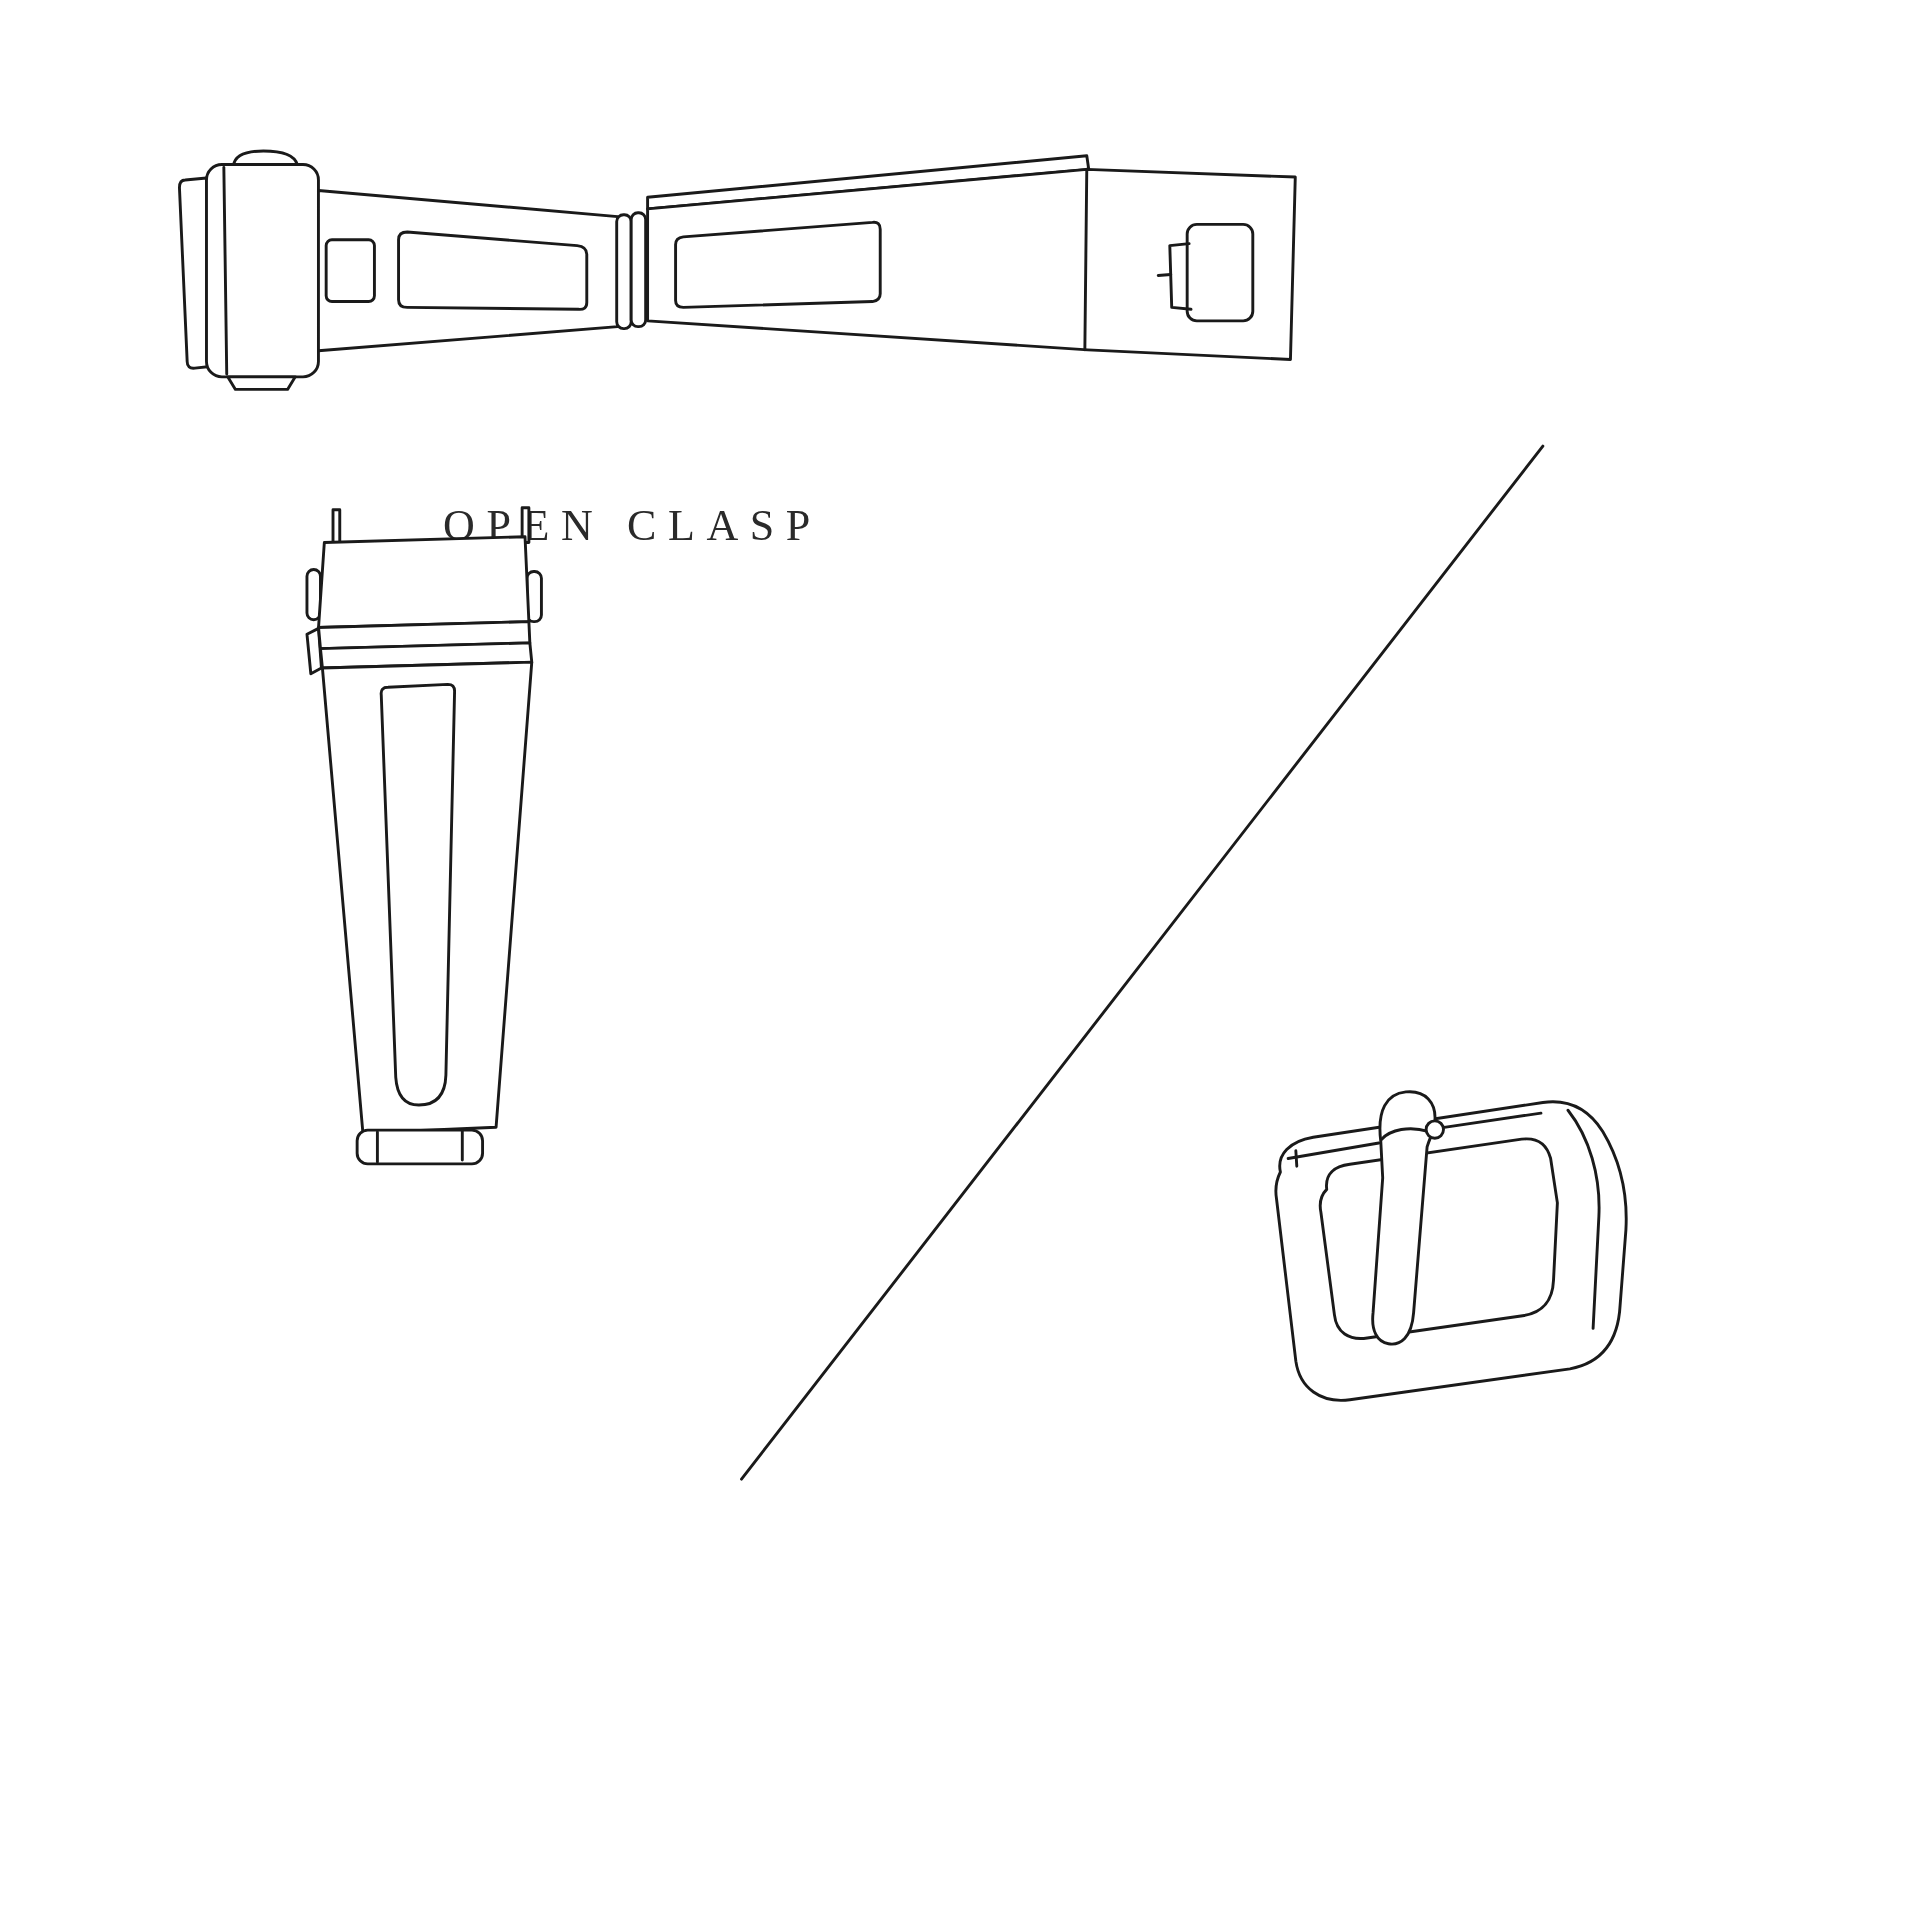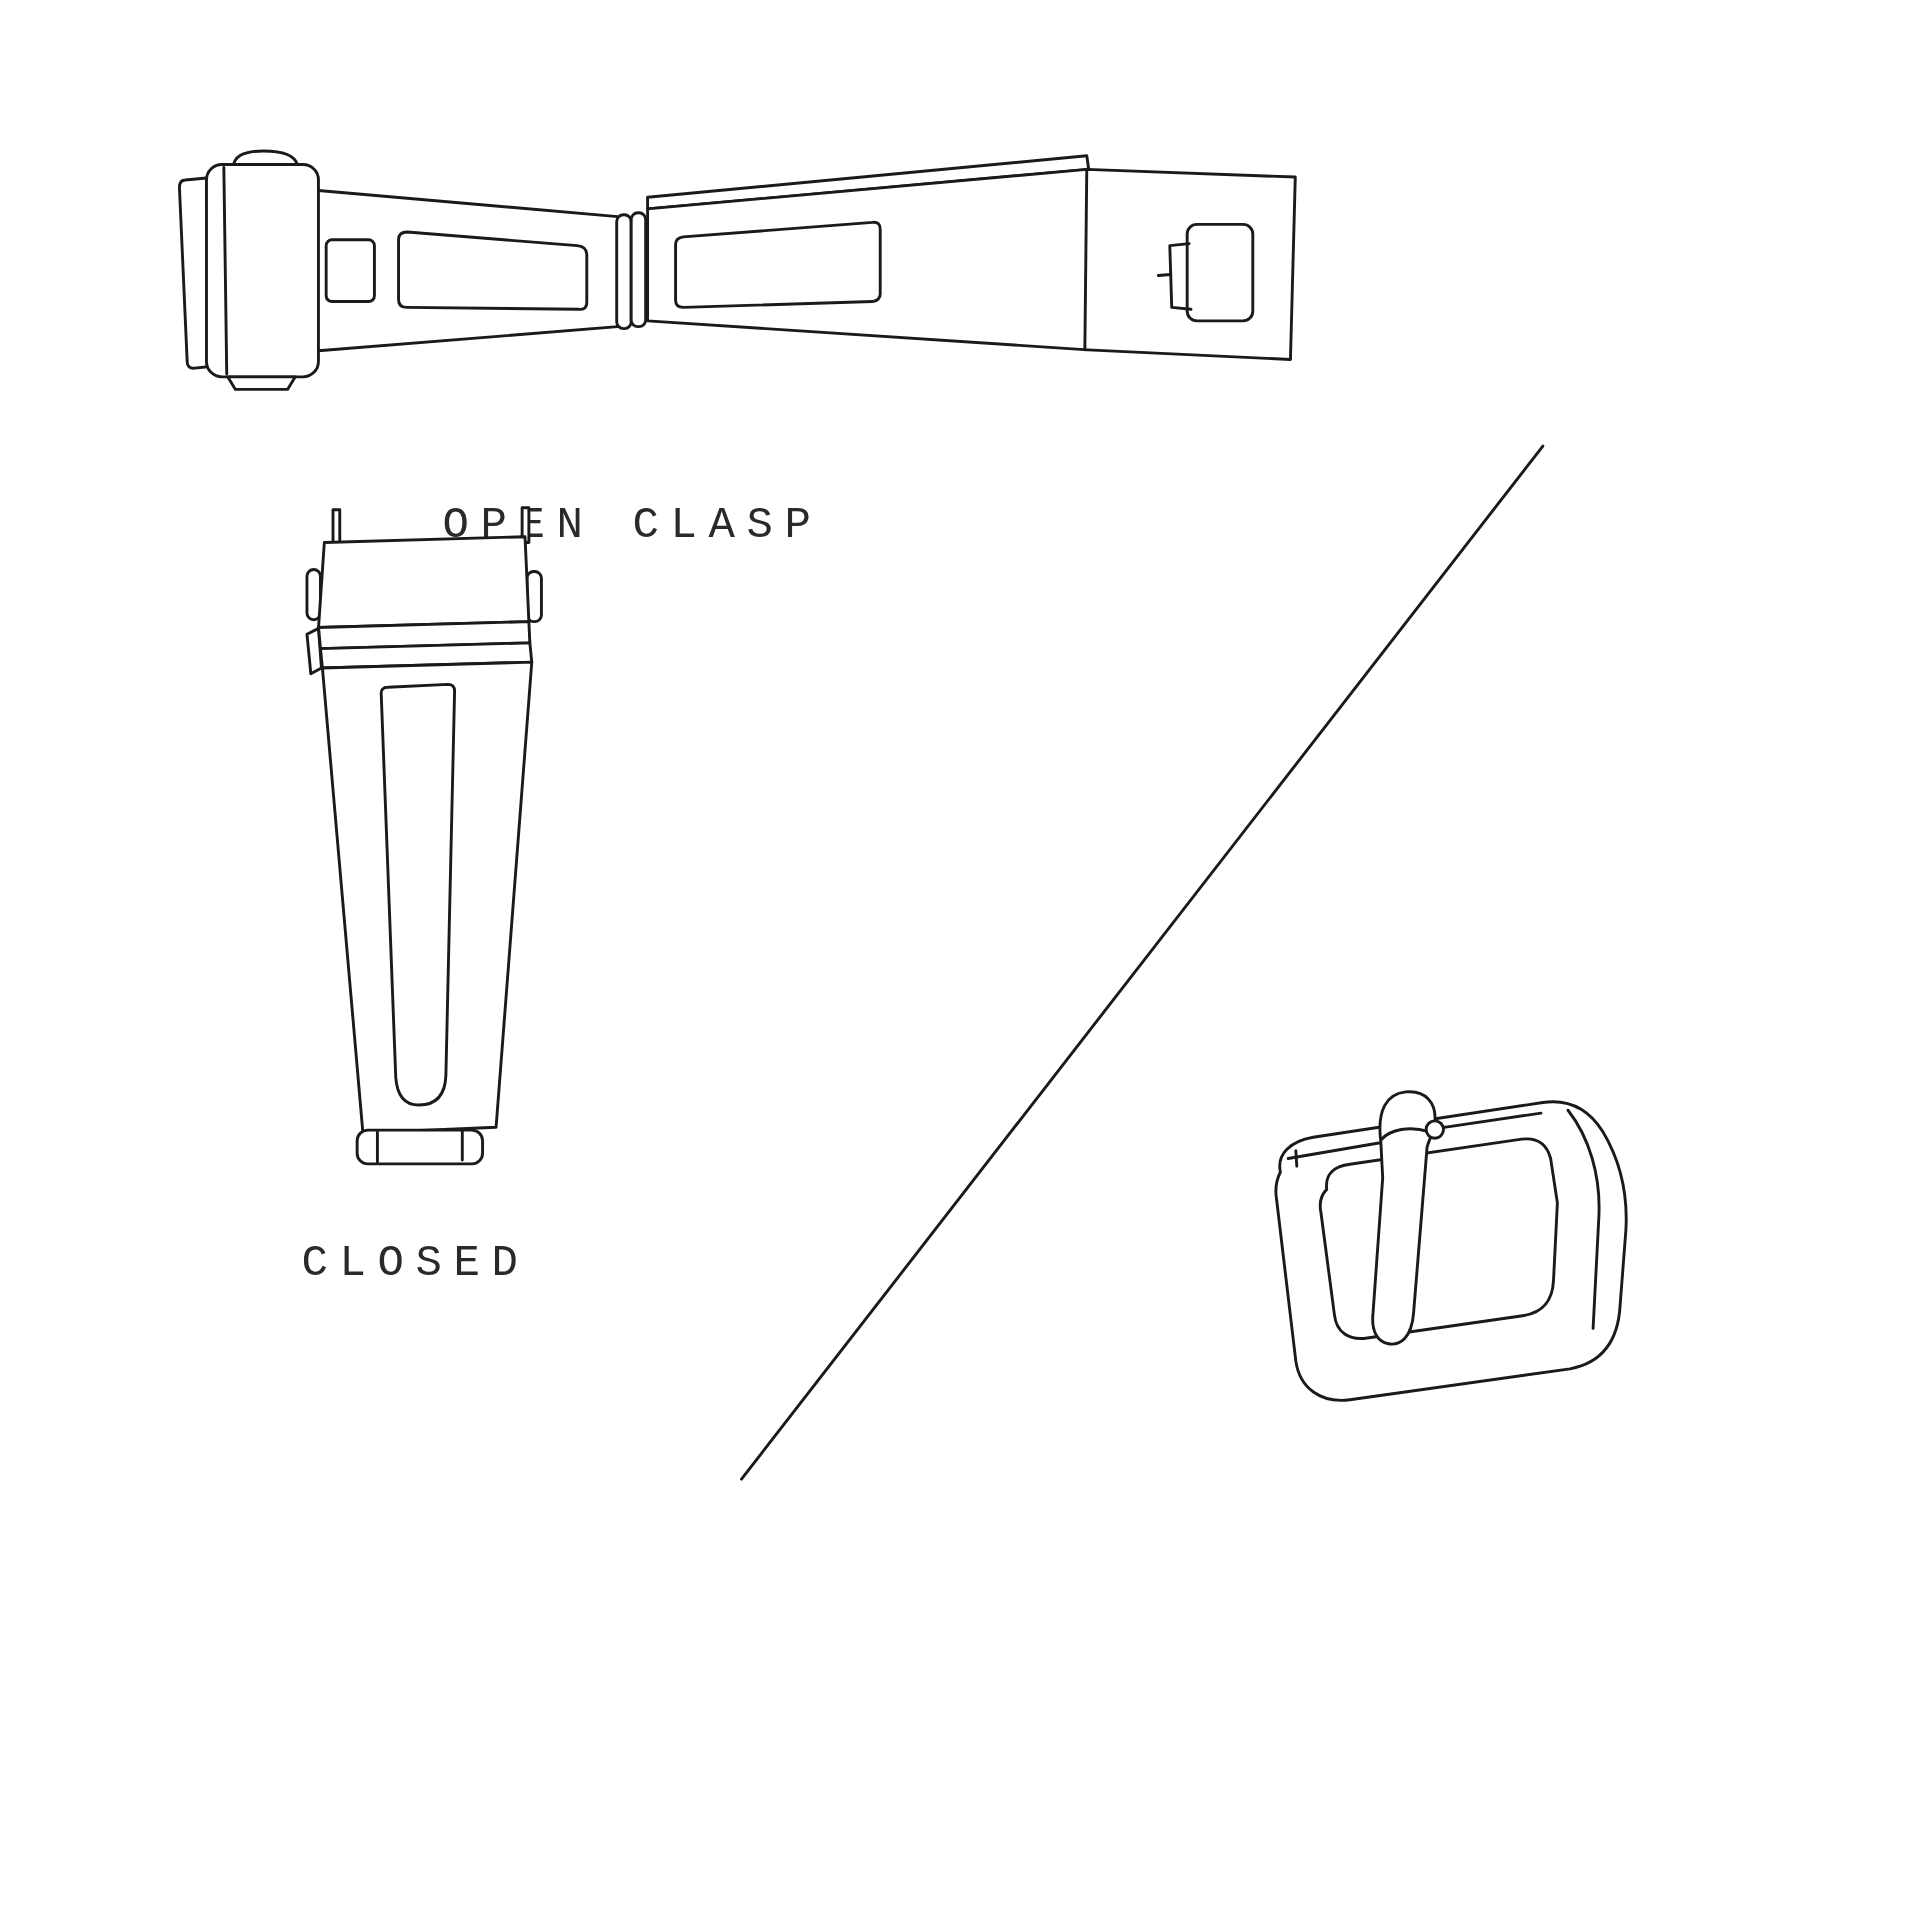--- a/index.html
+++ b/index.html
@@ -6,21 +6,21 @@
     margin: 0;
     padding: 0;
     background: #ffffff;
   }
   .canvas {
     position: relative;
     width: 1931px;
     height: 1931px;
     background: #ffffff;
     overflow: hidden;
-    font-family: Liberation Mono, monospace;
+    font-family: Liberation Serif, serif;
   }
   .illu {
     position: absolute;
   }
   svg { display: block; overflow: visible; }
   .ink {
     fill: #ffffff;
     stroke: #1a1a1a;
     stroke-width: 3;
     stroke-linejoin: round;
@@ -106,21 +106,20 @@
     </g>
     <g>
       <path class="ink" d="M19,172 L236,166 L199,648 L61,654 Z"></path>
       <path class="ink" d="M87,192 L149,189 Q156,189 156,196 L147,594 Q146,625 119,625 Q97,625 95,596 L80,200 Q79,192 87,192 Z"></path>
       <rect class="ink" x="55" y="651" width="130" height="35" rx="11"></rect>
       <path class="line" d="M76,653 L76,684"></path>
       <path class="line" d="M164,651 L164,682"></path>
     </g>
   </svg>
 
-  <div class="label" style="left:174px; top:1238px; width:483px;">CLOSED</div>
 
   <svg class="illu" style="left:0; top:0;" width="1931" height="1931" viewBox="0 0 2000 2000">
     <line class="line" x1="1598" y1="462" x2="768" y2="1532"></line>
   </svg>
 
   <svg class="illu" style="left:1236px; top:1081px;" width="415" height="348" viewBox="0 0 430 360">
     <g>
       <path class="ink" d="M46,94 C42,76 56,62 80,58 L318,22 C346,18 366,30 380,52 C398,82 406,118 404,154 L398,232 C396,270 378,292 346,298 L118,330 C88,334 66,318 62,290 L42,122 C40,110 42,102 46,94 Z"></path>
       <path class="line" d="M344,30 C366,58 378,98 376,140 L370,256"></path>
       <path class="ink" d="M94,112 C92,96 102,88 118,86 L296,60 C312,58 322,65 326,80 L333,126 L329,206 C328,230 316,240 297,243 L136,266 C117,269 104,260 102,242 L88,136 C86,126 88,118 94,112 Z"></path>

